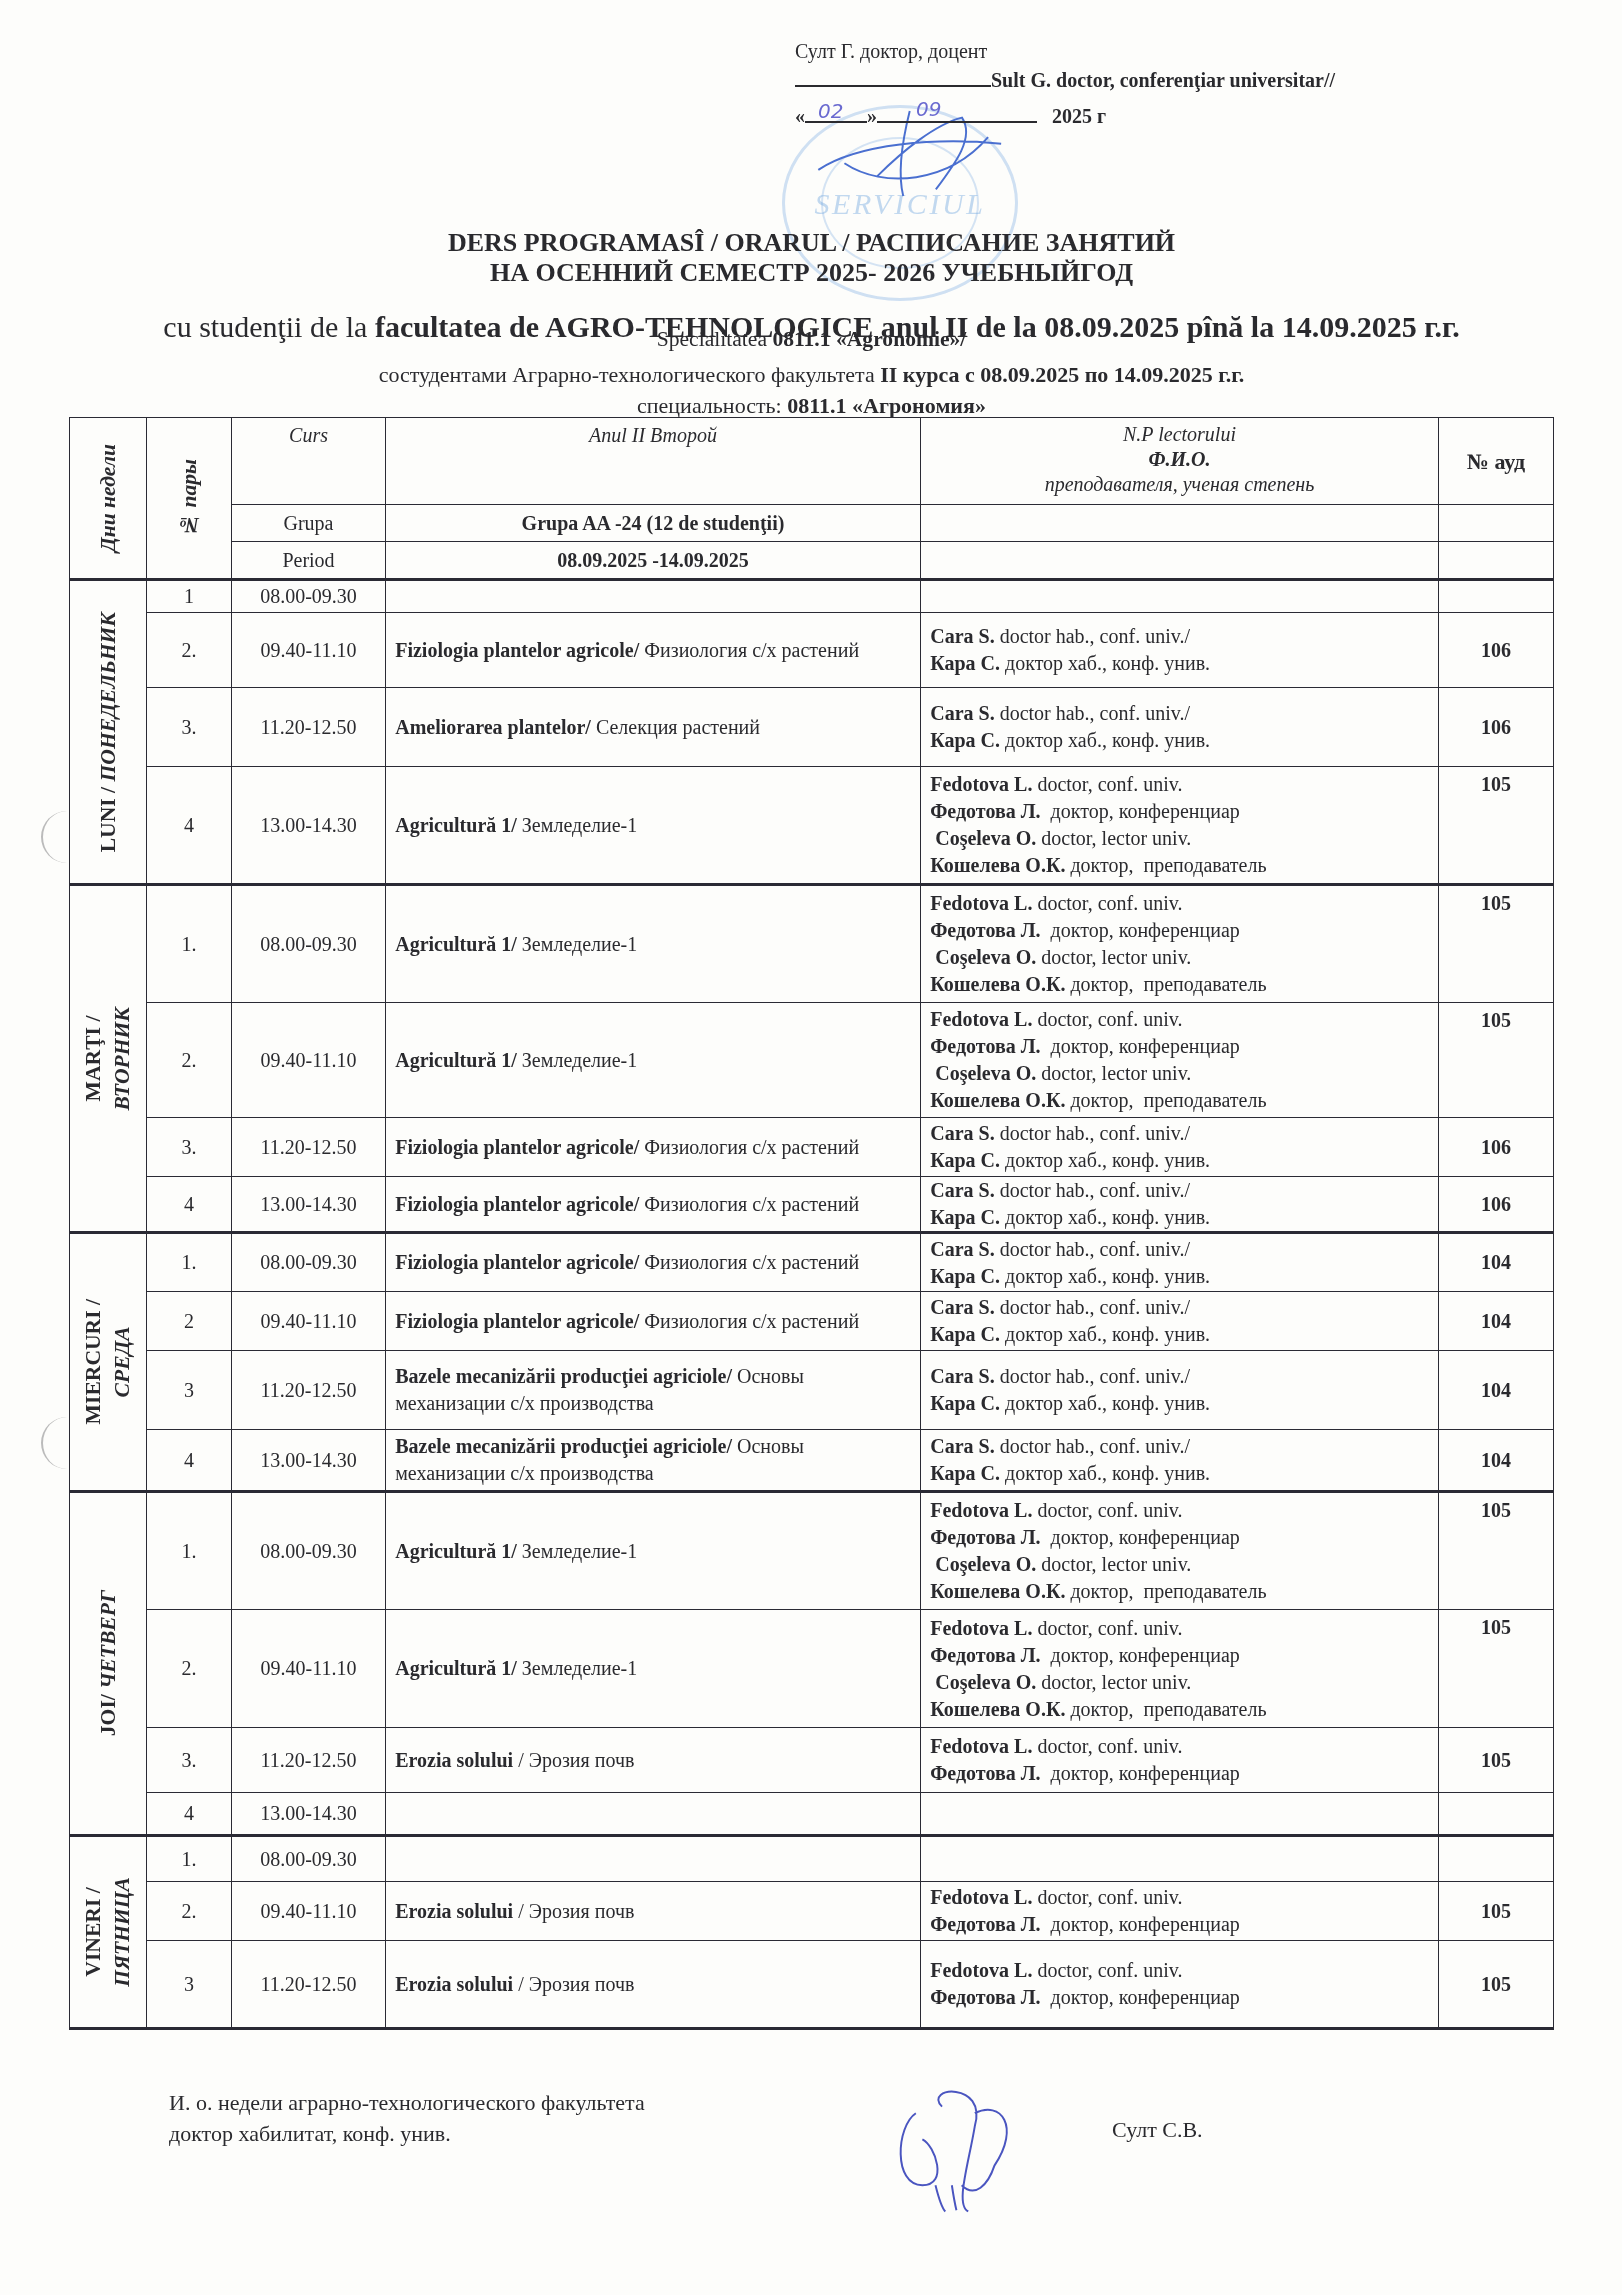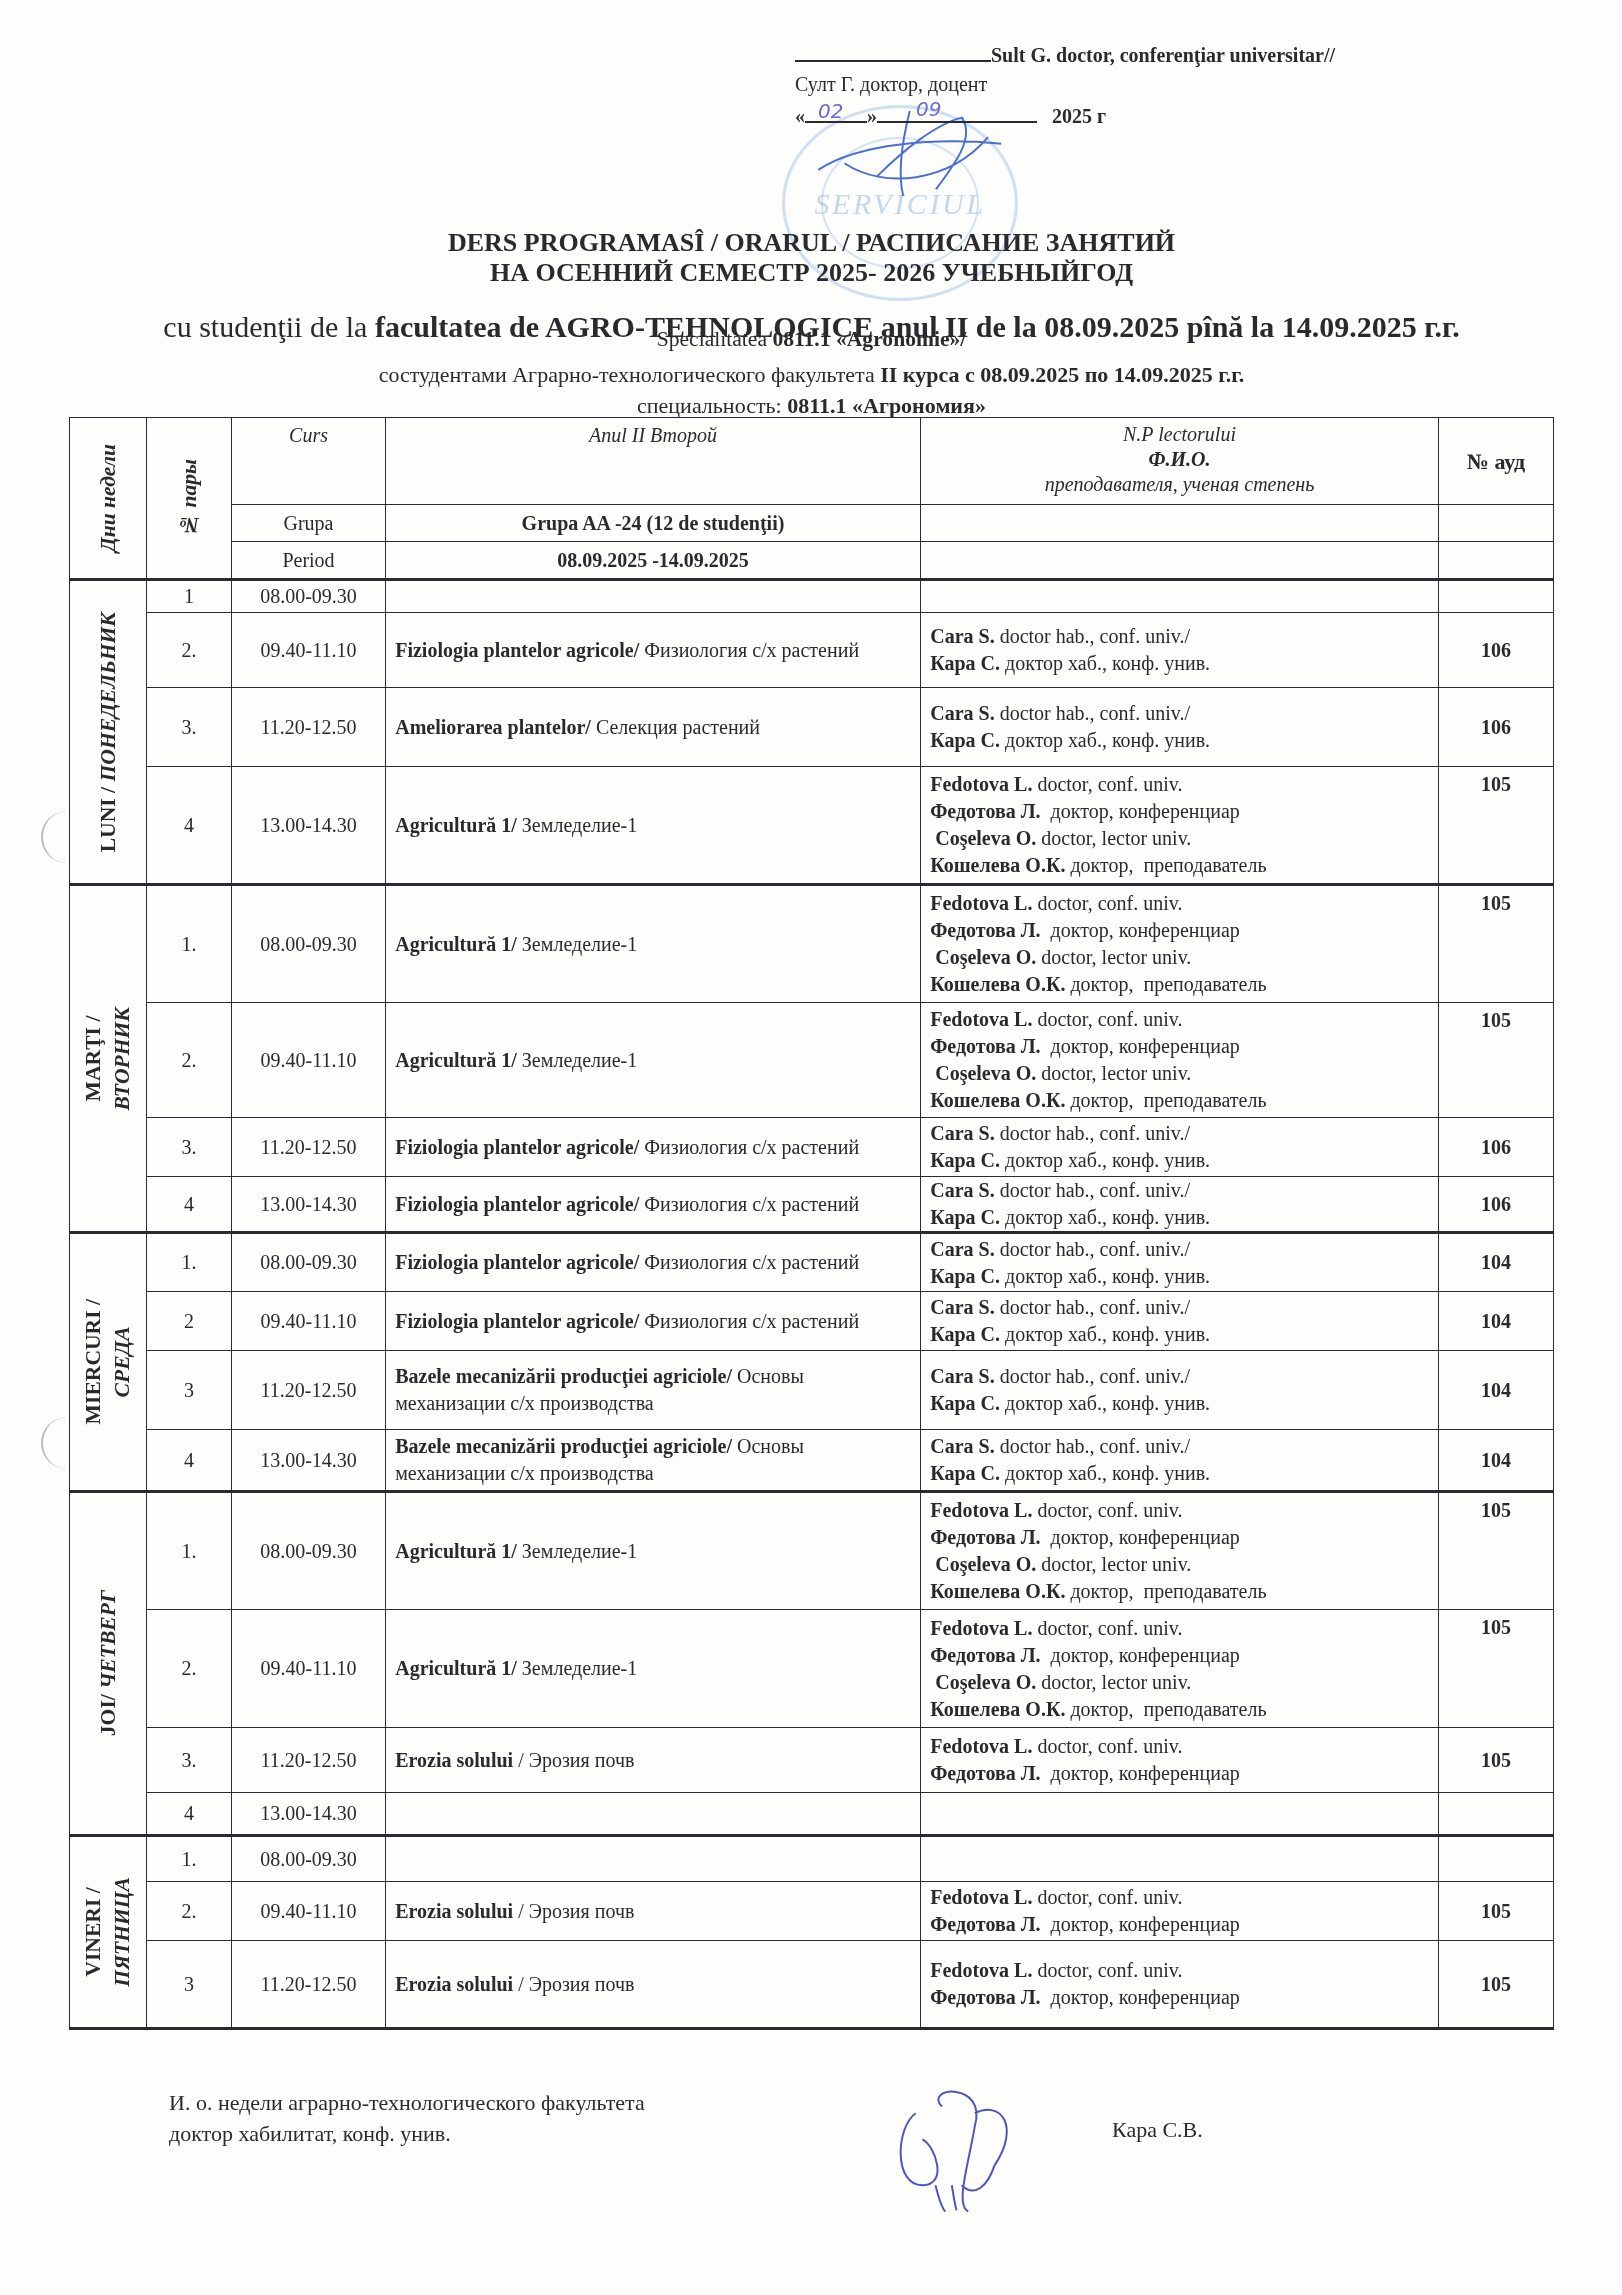--- a/index.html
+++ b/index.html
@@ -51,24 +51,24 @@
 <body>
 
 <div class="stamp">
   <div class="inner"></div>
   <div class="stxt">SERVICIUL</div>
 </div>
 <svg class="sig1" viewBox="0 0 330 170">
   <path d="M20,110 C80,70 200,60 300,70 M160,20 C150,60 140,110 150,150 M110,120 C150,80 200,40 240,30 C260,60 230,100 200,140 M60,100 C120,140 220,130 280,60" fill="none" stroke="#4a6fd0" stroke-width="3"></path>
 </svg>
 <div class="approve">
+  <div class="line normal" style="font-weight:normal;line-height:25px;">Султ Г. доктор, доцент</div>
   <div class="line">
     <span class="uline" style="width:196px"></span><span>Sult G. doctor, conferenţiar universitar//</span>
   </div>
-  <div class="line normal" style="font-weight:normal;line-height:25px;">Султ Г. доктор, доцент</div>
   <div class="line" style="line-height:39px;">
     <span>«</span><span class="uline" style="width:62px;position:relative"><span style="position:absolute;left:13px;top:-9.2px;color:#6a6ad0;font-style:italic;font-weight:normal;font-family:'DejaVu Sans',sans-serif;">02</span></span><span>»</span><span class="uline" style="width:160px;position:relative"><span style="position:absolute;left:39px;top:-11.8px;color:#6a6ad0;font-style:italic;font-weight:normal;font-family:'DejaVu Sans',sans-serif;">09</span></span>&nbsp;&nbsp;&nbsp;<span>2025 г</span>
   </div>
 </div>
 
 <div class="title t1">DERS  PROGRAMASÎ  / ORARUL / РАСПИСАНИЕ  ЗАНЯТИЙ</div>
 <div class="title t2">НА ОСЕННИЙ СЕМЕСТР 2025- 2026 УЧЕБНЫЙГОД</div>
 <div class="title t3"><span>cu studenţii de la </span><b class="bb">facultatea de AGRO-TEHNOLOGICE  anul  II de la  08.09.2025 pînă la  14.09.2025 г.г.</b></div>
 <div class="title t4"><span>Specialitatea </span><b class="bb">0811.1 «Agronomie»/</b></div>
 <div class="title t5"><span>состудентами Аграрно-технологического факультета  </span><b class="bb">II курса с 08.09.2025 по 14.09.2025 г.г.</b></div>
@@ -321,17 +321,17 @@
     </tbody>
 </table>
 
 <div class="footer">
   <div>И. о. недели  аграрно-технологического факультета</div>
   <div>доктор хабилитат, конф. унив.</div>
 </div>
 <svg class="sig2" viewBox="0 0 230 200">
   <path d="M30,40 C0,60 -5,150 40,150 C80,150 60,90 40,80 M70,30 C40,0 140,-10 120,60 C110,120 90,180 110,190 M120,40 C160,20 190,60 150,120 C140,150 120,170 100,150 M60,150 C65,170 70,185 75,190 M85,150 C88,170 90,180 92,188" fill="none" stroke="#4a55c0" stroke-width="3"></path>
 </svg>
-<div class="footer-name">Кара С.В.</div>
+<div class="footer-name">Султ С.В.</div>
 
 <div class="scanmark" style="top:811px"></div>
 <div class="scanmark" style="top:1417px"></div>
 
 
 </body></html>

